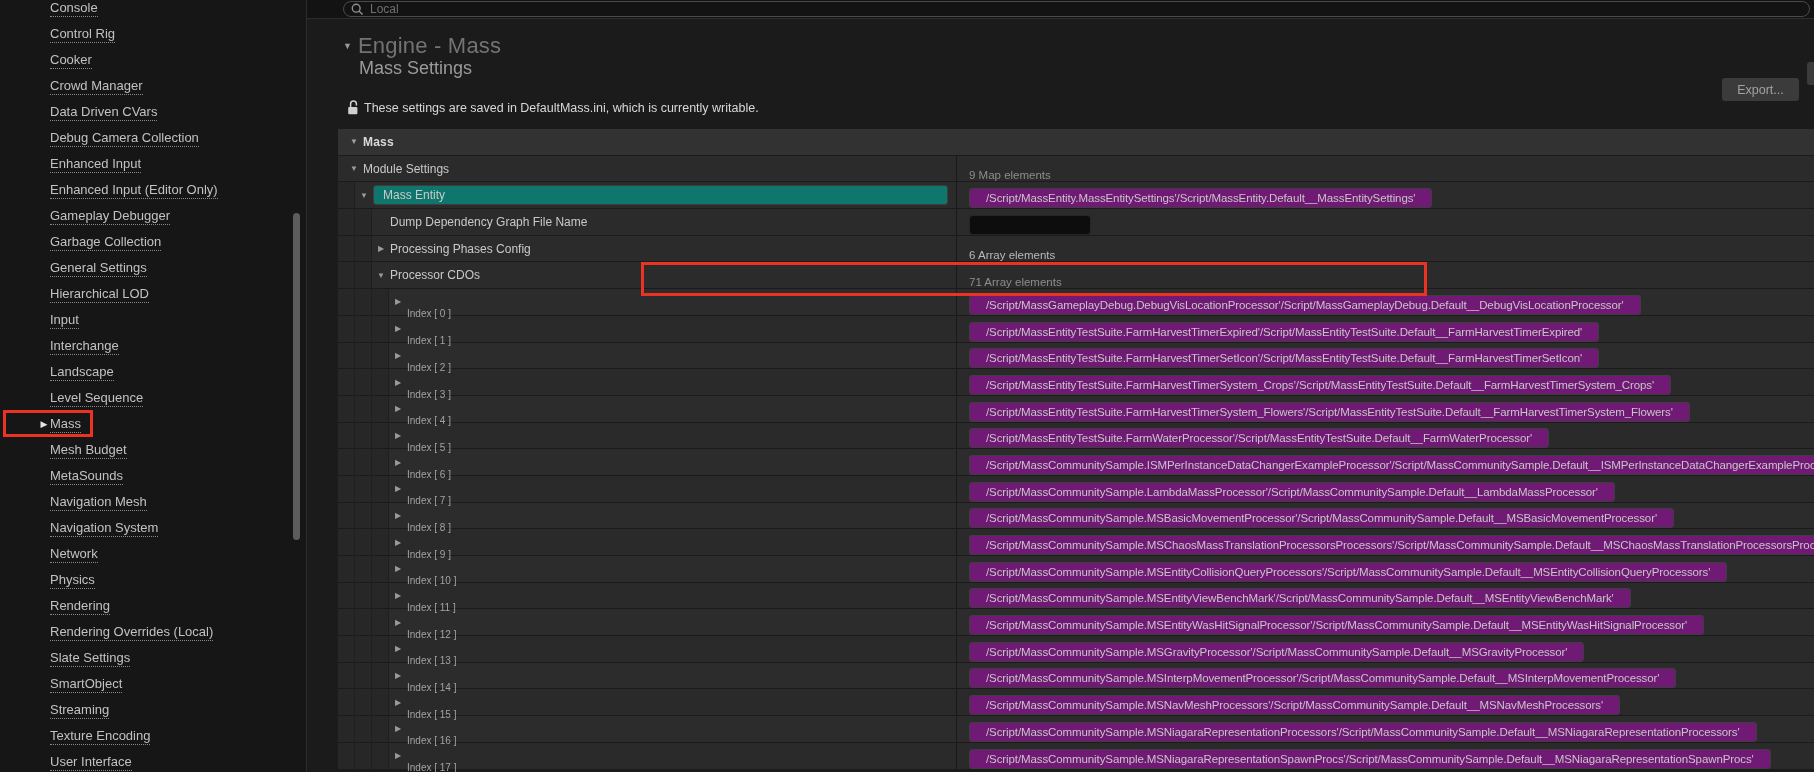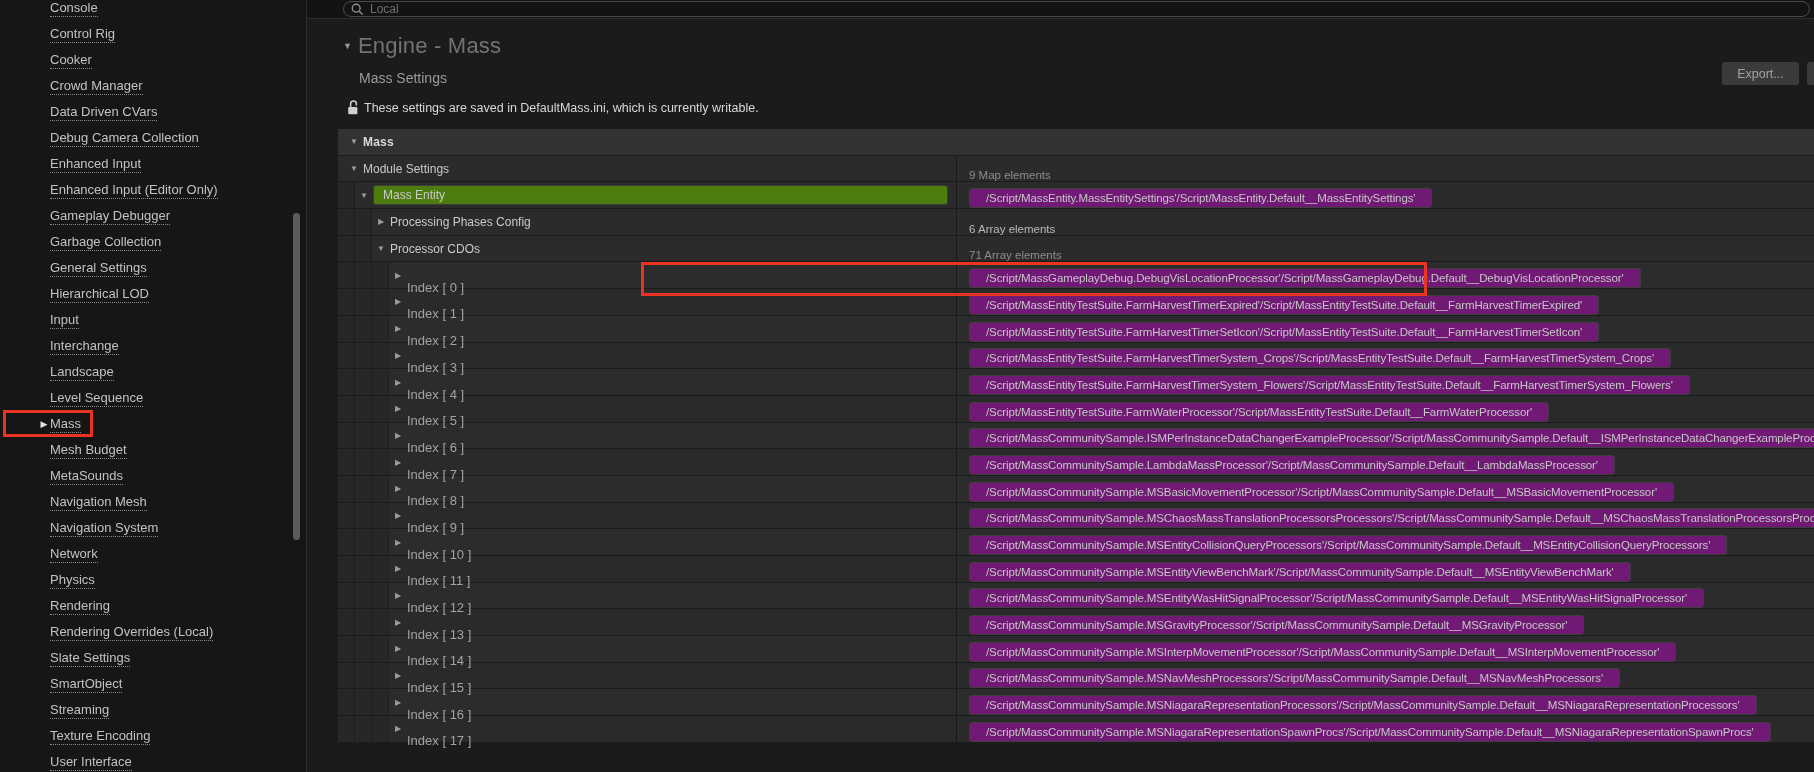--- a/index.html
+++ b/index.html
@@ -25,48 +25,48 @@
   .search-row{position:absolute;left:0;top:0;width:100%;height:19px;background:#131313;
     border-bottom:1px solid #2d2d2d;}
   .search-pill{position:absolute;left:36px;right:4px;top:1px;height:16px;
     border:1px solid #4a4a4a;border-radius:9px;display:flex;align-items:center;
     padding-left:7px;gap:6px;}
   .search-pill svg{flex:none;}
   .search-ph{font-size:12px;color:#6f6f6f;}
 
   .hdr-tri{position:absolute;left:36px;top:41px;font-size:9px;color:#9a9a9a;}
   .hdr-title{position:absolute;left:51px;top:33px;font-size:22px;color:#737373;letter-spacing:.2px;}
-  .hdr-sub{position:absolute;left:52px;top:70px;font-size:14px;color:#9a9a9a;}
-  .export-btn{position:absolute;right:15px;top:62px;width:77px;height:23px;background:#3b3b3b;
+  .hdr-sub{position:absolute;left:52px;top:58px;font-size:18px;color:#9a9a9a;}
+  .export-btn{position:absolute;right:15px;top:78px;width:77px;height:23px;background:#3b3b3b;
     border:none;border-radius:3px;color:#a2a2a2;font-size:12.5px;font-family:inherit;cursor:pointer;}
   .edge-btn{position:absolute;right:0;top:62px;width:7px;height:23px;background:#3b3b3b;
     border-radius:3px 0 0 3px;}
   .notice{position:absolute;left:39px;top:100px;display:flex;align-items:center;gap:4px;}
   .notice-text{font-size:12.5px;color:#d8d8d8;}
 
   
   .table{position:absolute;left:31px;right:0;top:129px;}
   .trow{height:25.7px;margin-bottom:1px;display:flex;background:#2b2b2b;}
   .section-row{background:#323232;align-items:center;padding-left:7px;}
   .section-row .tri{width:18px;font-size:8px;color:#a0a0a0;flex:none;}
   .section-row .sec-lbl{font-size:12px;font-weight:bold;color:#d9d9d9;letter-spacing:.2px;}
 
   .namecell{width:619px;flex:none;display:flex;align-items:center;border-right:1px solid #191919;}
   .valuecell{flex:1;display:flex;align-items:flex-end;padding-left:12px;overflow:hidden;}
   .g{width:17px;align-self:stretch;flex:none;background:#272727;border-right:1px solid #1f1f1f;}
   .tri{width:18px;text-align:center;font-size:8px;color:#9b9b9b;flex:none;cursor:pointer;}
   .plabel{font-size:12px;color:#c9c9c9;white-space:nowrap;}
-  .ilabel{font-size:13px;color:#a3a3a3;white-space:nowrap;margin-top:24px;}
+  .ilabel{font-size:10px;color:#a3a3a3;white-space:nowrap;margin-top:24px;}
   .muted{font-size:11.5px;color:#8d8d8d;white-space:nowrap;}
   .count{font-size:11.5px;color:#b9b9b9;white-space:nowrap;}
   .pathbox{height:20px;line-height:18px;padding:0 16px;background:#701a75;
     border:1px solid #3e3e3e;border-radius:3px;font-size:11.5px;color:#c6c6c6;
     white-space:nowrap;letter-spacing:-0.1px;}
   .keybox{flex:1;margin-right:8px;height:20px;line-height:18px;padding-left:9px;
-    background:#4d7c0f;border:1px solid #3d3d3d;border-radius:3px;
+    background:#0f766e;border:1px solid #3d3d3d;border-radius:3px;
     font-size:12px;color:#c9c9c9;}
   .emptybox{width:122px;height:20px;background:#0d0d0d;border:1px solid #262626;border-radius:4px;}
   .idx-row:nth-child(odd) {background:#2c2c2c;}
   .idx-row:nth-child(even){background:#2a2a2a;}
   .idx-row .clipbox{border-right:none;border-radius:3px 0 0 3px;flex:none;min-width:2200px;}
 
   
   .red-box{position:absolute;border:3px solid #ea3323;pointer-events:none;z-index:9;}
   .red-sidebar{left:3px;top:410px;width:90px;height:27px;}
   .red-table{left:641px;top:262px;width:786px;height:34px;}
@@ -249,25 +249,36 @@
       <div class="namecell">
         <span class="g"></span>
         <span class="tri">▼</span>
         <span class="keybox">Mass Entity</span>
       </div>
       <div class="valuecell">
         <span class="pathbox">/Script/MassEntity.MassEntitySettings'/Script/MassEntity.Default__MassEntitySettings'</span>
       </div>
     </div>
 
-
     <div class="trow">
       <div class="namecell">
         <span class="g"></span>
         <span class="g"></span>
+        <span class="tri"></span>
+        <span class="plabel">Dump Dependency Graph File Name</span>
+      </div>
+      <div class="valuecell">
+        <span class="emptybox"></span>
+      </div>
+    </div>
+
+    <div class="trow">
+      <div class="namecell">
+        <span class="g"></span>
+        <span class="g"></span>
         <span class="tri">▶</span>
         <span class="plabel">Processing Phases Config</span>
       </div>
       <div class="valuecell">
         <span class="count">6 Array elements</span>
       </div>
     </div>
 
     <div class="trow">
       <div class="namecell">

